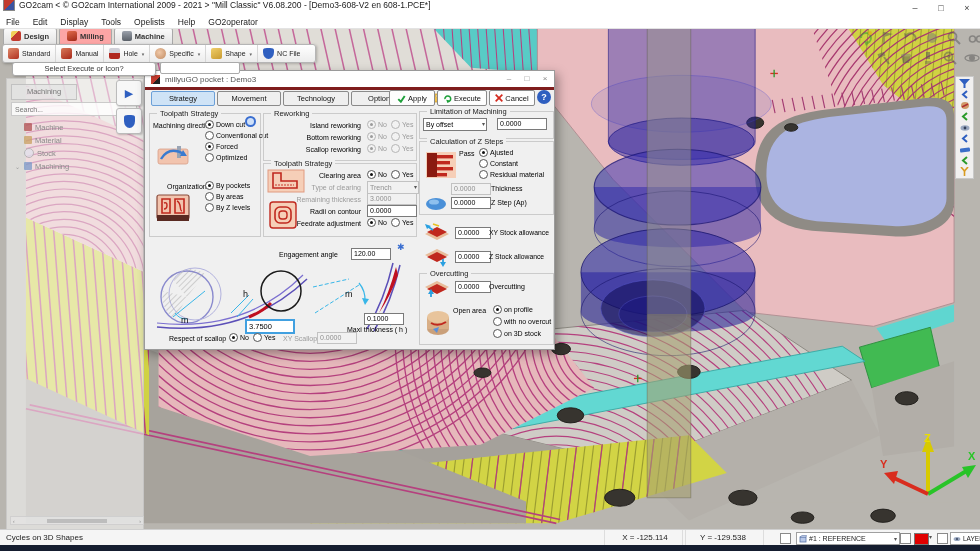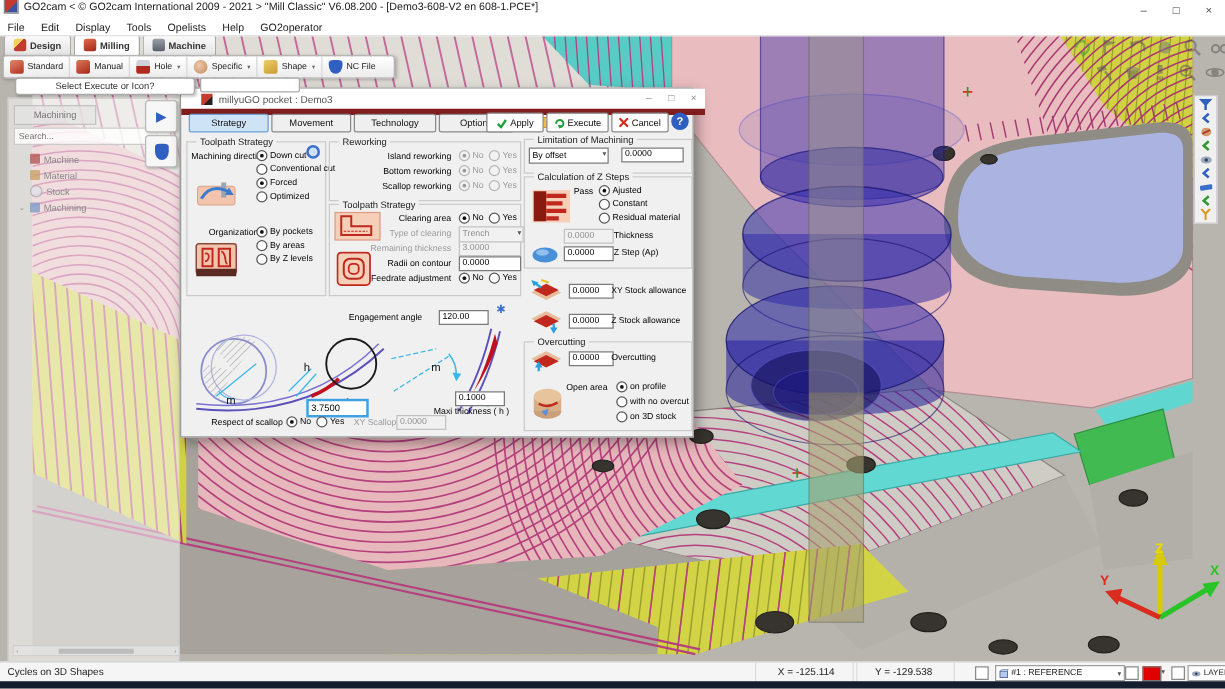--- a/index.html
+++ b/index.html
@@ -30,21 +30,21 @@
   #overlay-icons .oi{width:16px;height:16px;}
   #right-strip{position:absolute;left:955px;top:48px;width:17px;background:rgba(245,245,245,.92);
                border:1px solid #c9c9c9;display:flex;flex-direction:column;align-items:center;padding:1px 0;}
   #right-strip .ri{width:13px;height:11px;display:flex;align-items:center;justify-content:center;}
 
   
   #ribbon-tabs{position:absolute;left:3px;top:27px;display:flex;z-index:30;}
   .rtab{height:16px;display:flex;align-items:center;gap:3px;padding:0 7px;font-size:7.5px;font-weight:bold;
         color:#333;background:linear-gradient(#fbfbfb,#e4e4e4);border:1px solid #a8a8a8;border-bottom:none;
         border-radius:4px 4px 0 0;margin-right:2px;}
-  .rtab.active{background:#ffffff;position:relative;}
+  .rtab.active{background:#fca5a5;position:relative;}
   .ticon{width:10px;height:10px;border-radius:2px;}
   #t-design{background:linear-gradient(135deg,#f0d05a 40%,#c23b2e 40%);}
   #t-milling{background:linear-gradient(160deg,#e06a4a,#a02818);}
   #t-machine{background:linear-gradient(#9aa0aa,#5a6068);}
   #ribbon-bar{position:absolute;left:2px;top:44px;width:312px;height:17px;background:linear-gradient(#ffffff,#ececec);
               border:1px solid #b5b5b5;border-radius:3px;display:flex;align-items:center;z-index:30;
               box-shadow:1px 1px 3px rgba(0,0,0,.25);}
   .tool{display:flex;align-items:center;gap:3px;padding:0 5px;height:100%;border-right:1px solid #d7d7d7;
         font-size:7px;color:#222;}
   .tool:last-child{border-right:none;}
@@ -77,21 +77,21 @@
              border:1px solid rgba(200,200,200,.7);display:flex;align-items:center;justify-content:space-between;
              font-size:5px;color:#888;padding:0 2px;}
   #panel-hscroll .thumb{width:60px;height:4px;background:rgba(180,180,180,.8);}
   .float-btn{position:absolute;width:24px;height:24px;background:#f7f7f7;border:1px solid #bbb;border-radius:3px;
              display:flex;align-items:center;justify-content:center;z-index:9;box-shadow:1px 1px 2px rgba(0,0,0,.2);}
 
   
   #dialog{position:absolute;left:144px;top:70px;width:409px;height:278px;background:#f0f0f0;
           border:1px solid #9a9a9a;box-shadow:3px 4px 10px rgba(0,0,0,.35);z-index:20;font-size:7.5px;}
   #dlg-title{position:absolute;left:0;top:0;width:100%;height:16px;background:#fff;display:flex;
-             align-items:center;border-bottom:5px solid #7f1d1d;padding-left:10px;}
+             align-items:center;border-bottom:3px solid #7f1d1d;}
   #dlg-icon{width:9px;height:9px;margin:0 5px 0 6px;background:linear-gradient(135deg,#c23b2e 60%,#222 60%);}
   #dlg-title-text{font-size:8px;color:#555;}
   #dlg-controls{margin-left:auto;display:flex;}
   .dwbtn{width:18px;text-align:center;color:#888;font-size:8px;line-height:16px;}
   .dtab{position:absolute;top:20px;height:13px;background:#efefef;border:1px solid #8a8a8a;border-radius:2px;
         font-size:7.5px;text-align:center;line-height:13px;color:#111;}
   .dtab.active{background:#cfe3f6;border-color:#6ca0d8;}
   .dbtn{position:absolute;top:19px;height:14px;background:#fdfdfd;border:1px solid #8a8a8a;border-radius:2px;
         display:flex;align-items:center;justify-content:center;gap:2px;font-size:7.5px;color:#111;}
   .dico{position:absolute;top:19px;width:14px;height:14px;}

